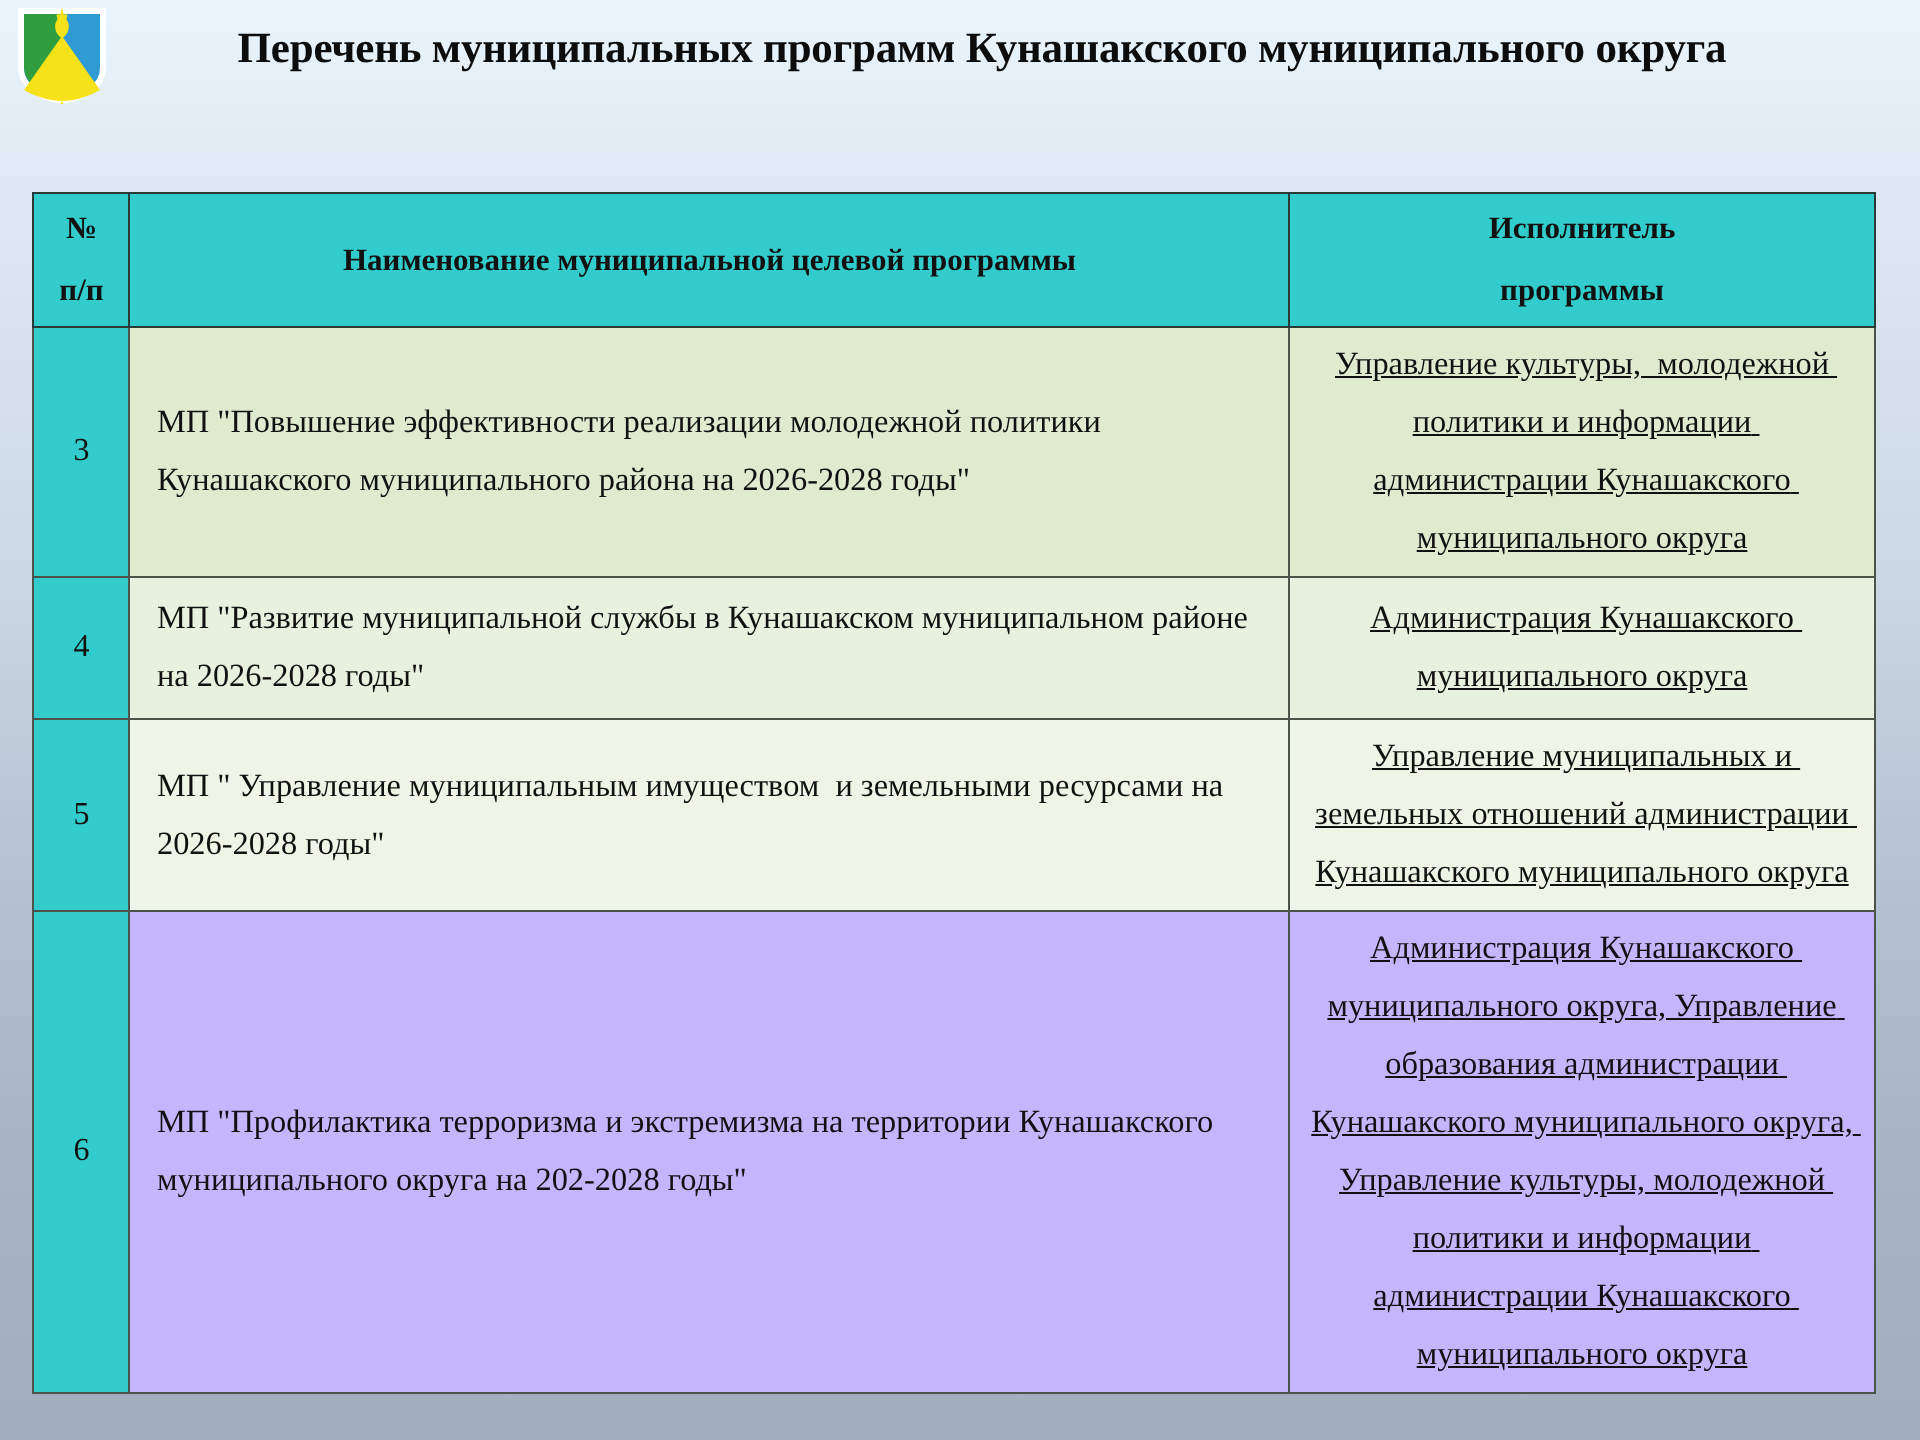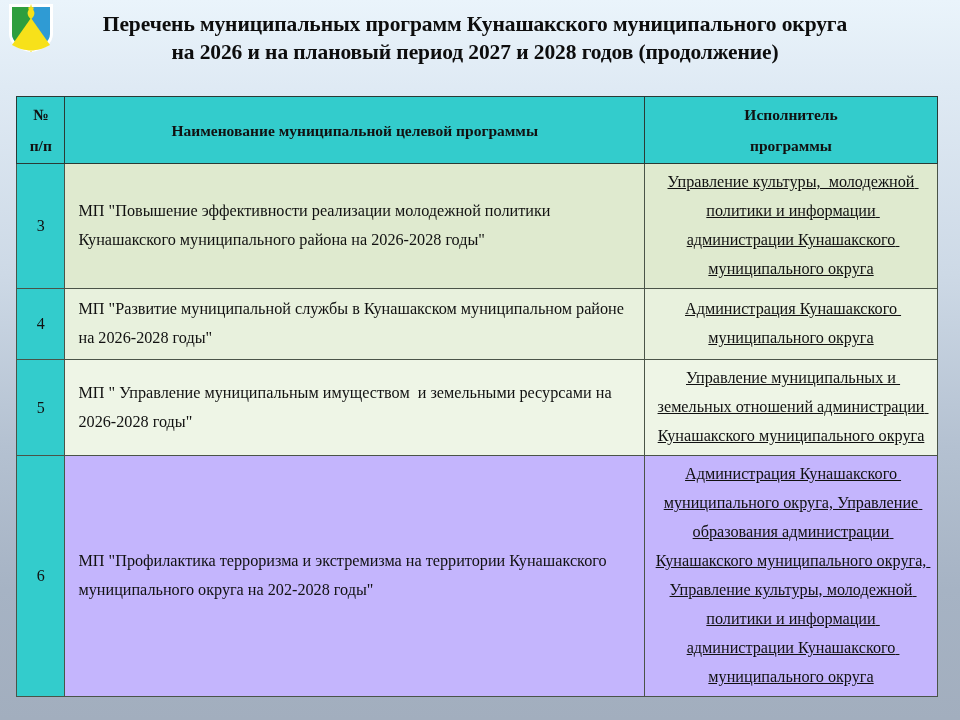--- a/index.html
+++ b/index.html
@@ -33,21 +33,21 @@
     position: absolute;
     left: 9px;
     top: 4px;
     width: 44px;
     height: 48px;
   }
   .crest svg { display: block; }
 
   .title-block {
     position: absolute;
-    left: 50px;
+    left: 66px;
     top: 10px;
     width: 850px;
     text-align: center;
     font-weight: bold;
     font-size: 21.5px;
     line-height: 28px;
     color: #0d0d0d;
     letter-spacing: -0.1px;
   }
   .title-line { display: block; white-space: nowrap; }
@@ -131,21 +131,20 @@
       <path d="M22 14 L41 41 C34 45 28 46.2 22 46.6 C16 46.2 10 45 3 41 Z" fill="#f7e11a"></path>
       <path d="M22 4.5 C19.6 5.2 18.4 7.2 18.6 9.6 C18.8 12.2 20.2 14 22 15.2
                C23.8 14 25.2 12.2 25.4 9.6 C25.6 7.2 24.4 5.2 22 4.5 Z" fill="#f7e11a"></path>
       <path d="M20 3.2 L20.9 7.2 L22 3.0 L23.1 7.2 L24 3.2" fill="none" stroke="#f7e11a" stroke-width="1.6"></path>
       <path d="M22 46.6 L20.4 49.4 L23.6 49.4 Z" fill="#f7e11a"></path>
     </svg>
   </div>
 
   <div class="title-block">
     <span class="title-line">Перечень муниципальных программ Кунашакского муниципального округа</span>
-    <span class="title-line">на 2026 и на плановый период 2027 и 2028 годов (продолжение)</span>
   </div>
 </div>
 
 <table class="prog-table">
   <colgroup>
     <col class="c-num">
       <col class="c-name">
       <col class="c-exec">
   </colgroup>
   <tbody>

